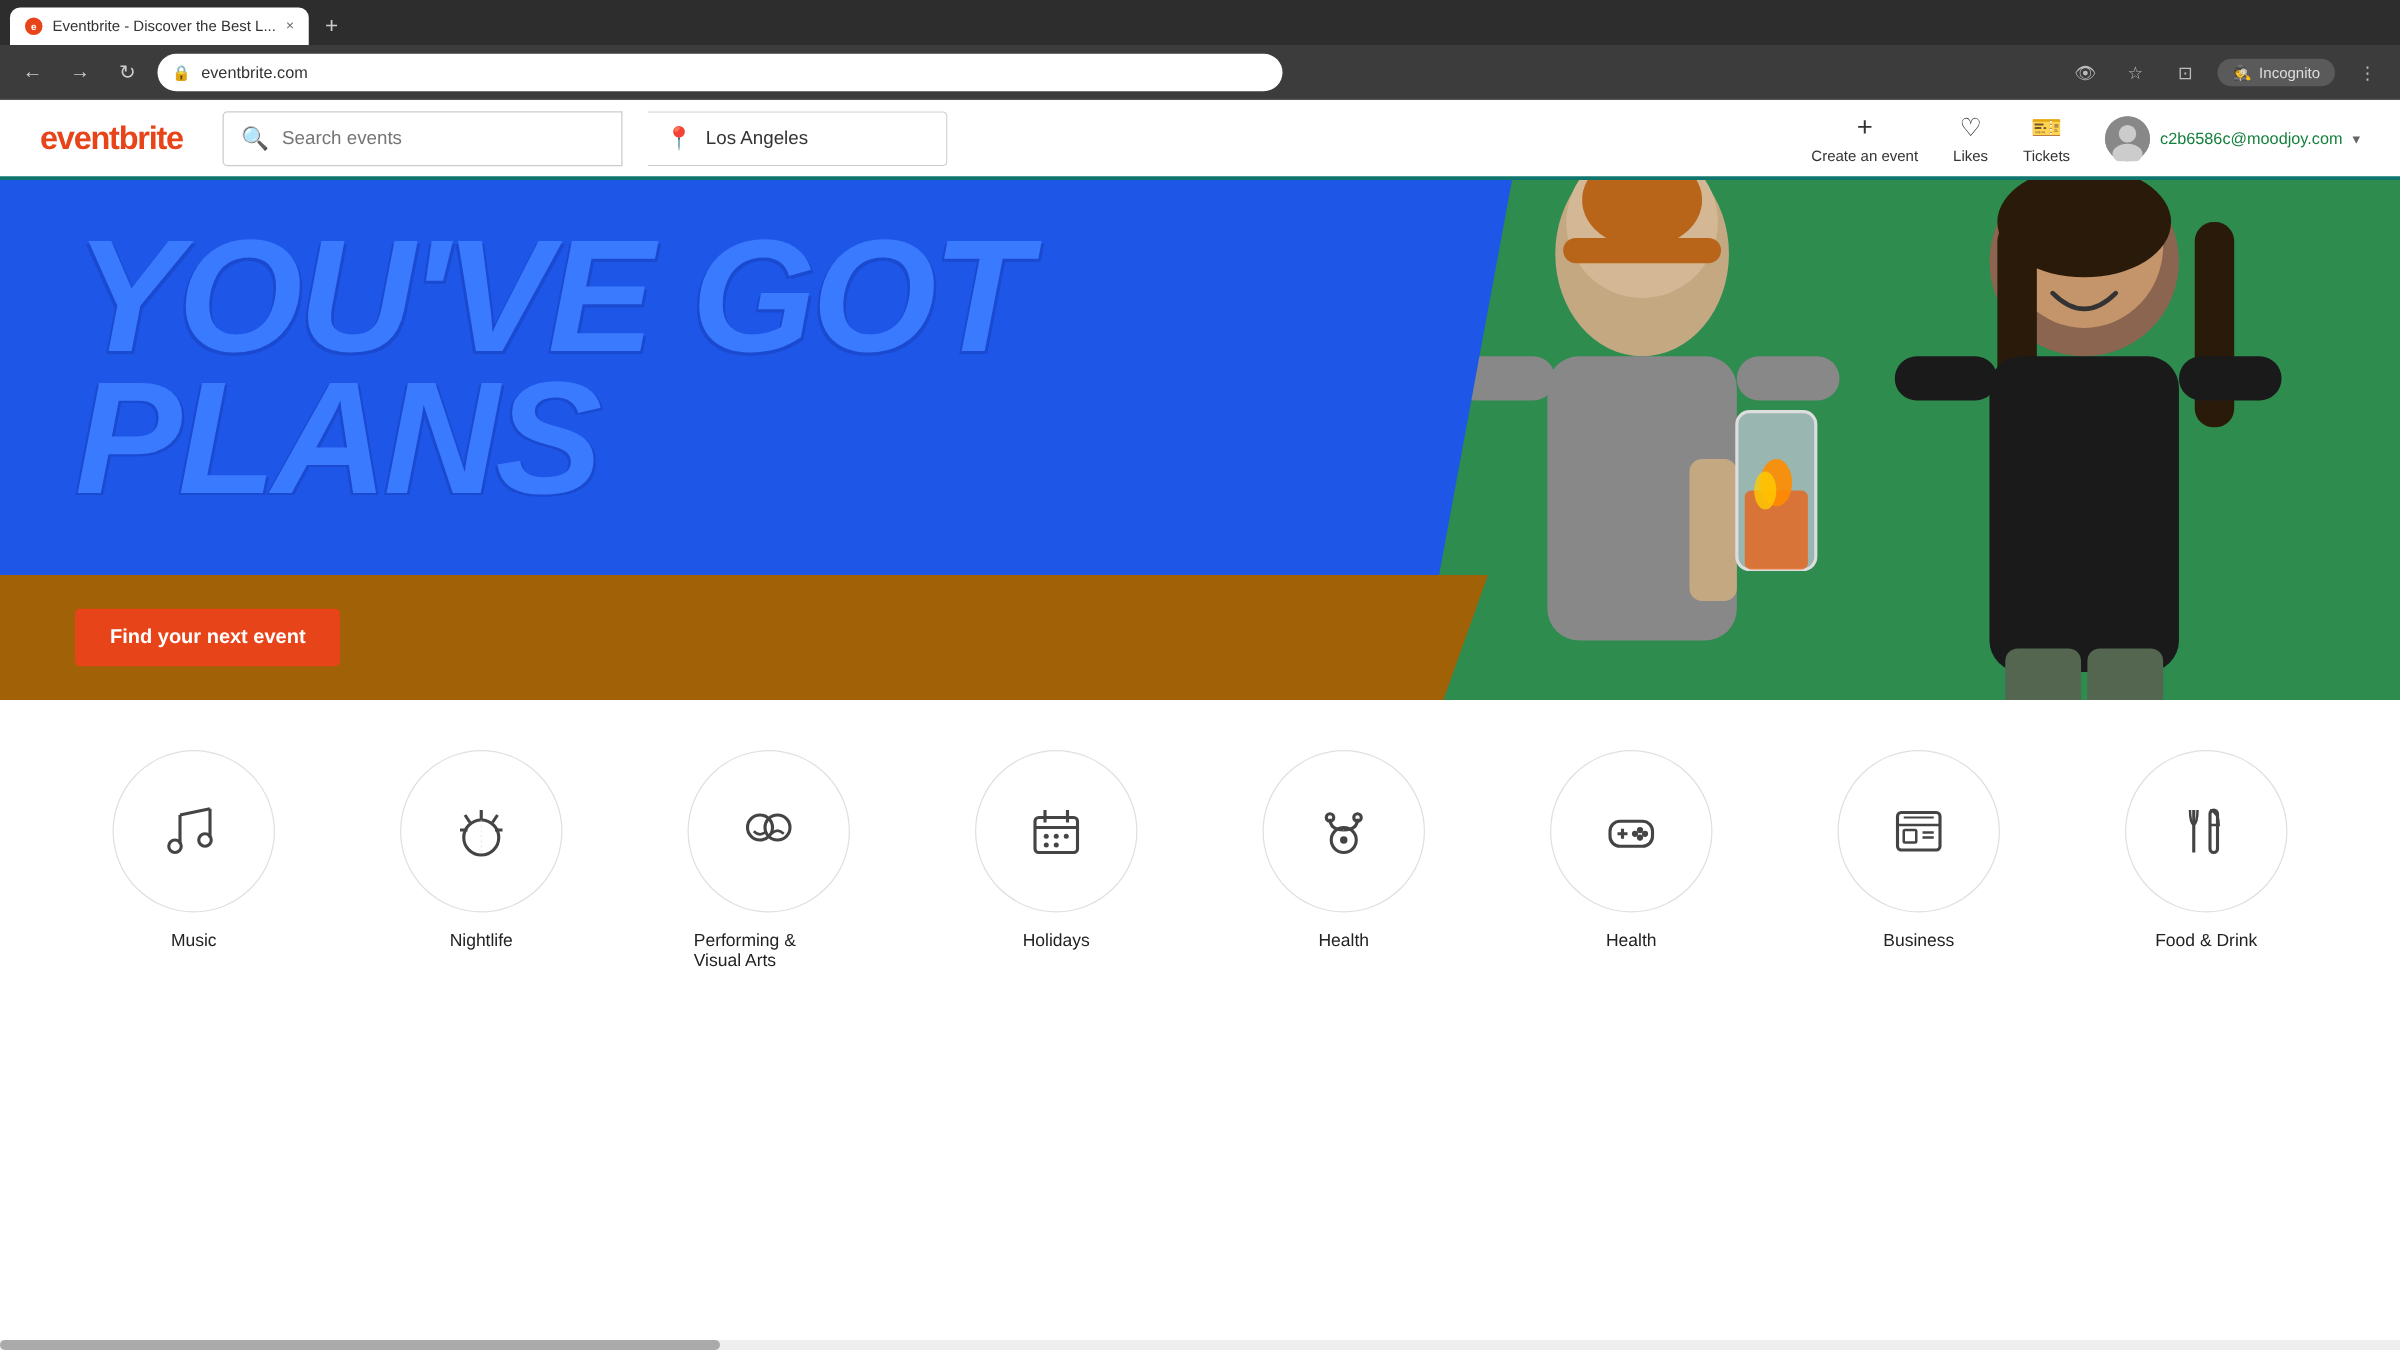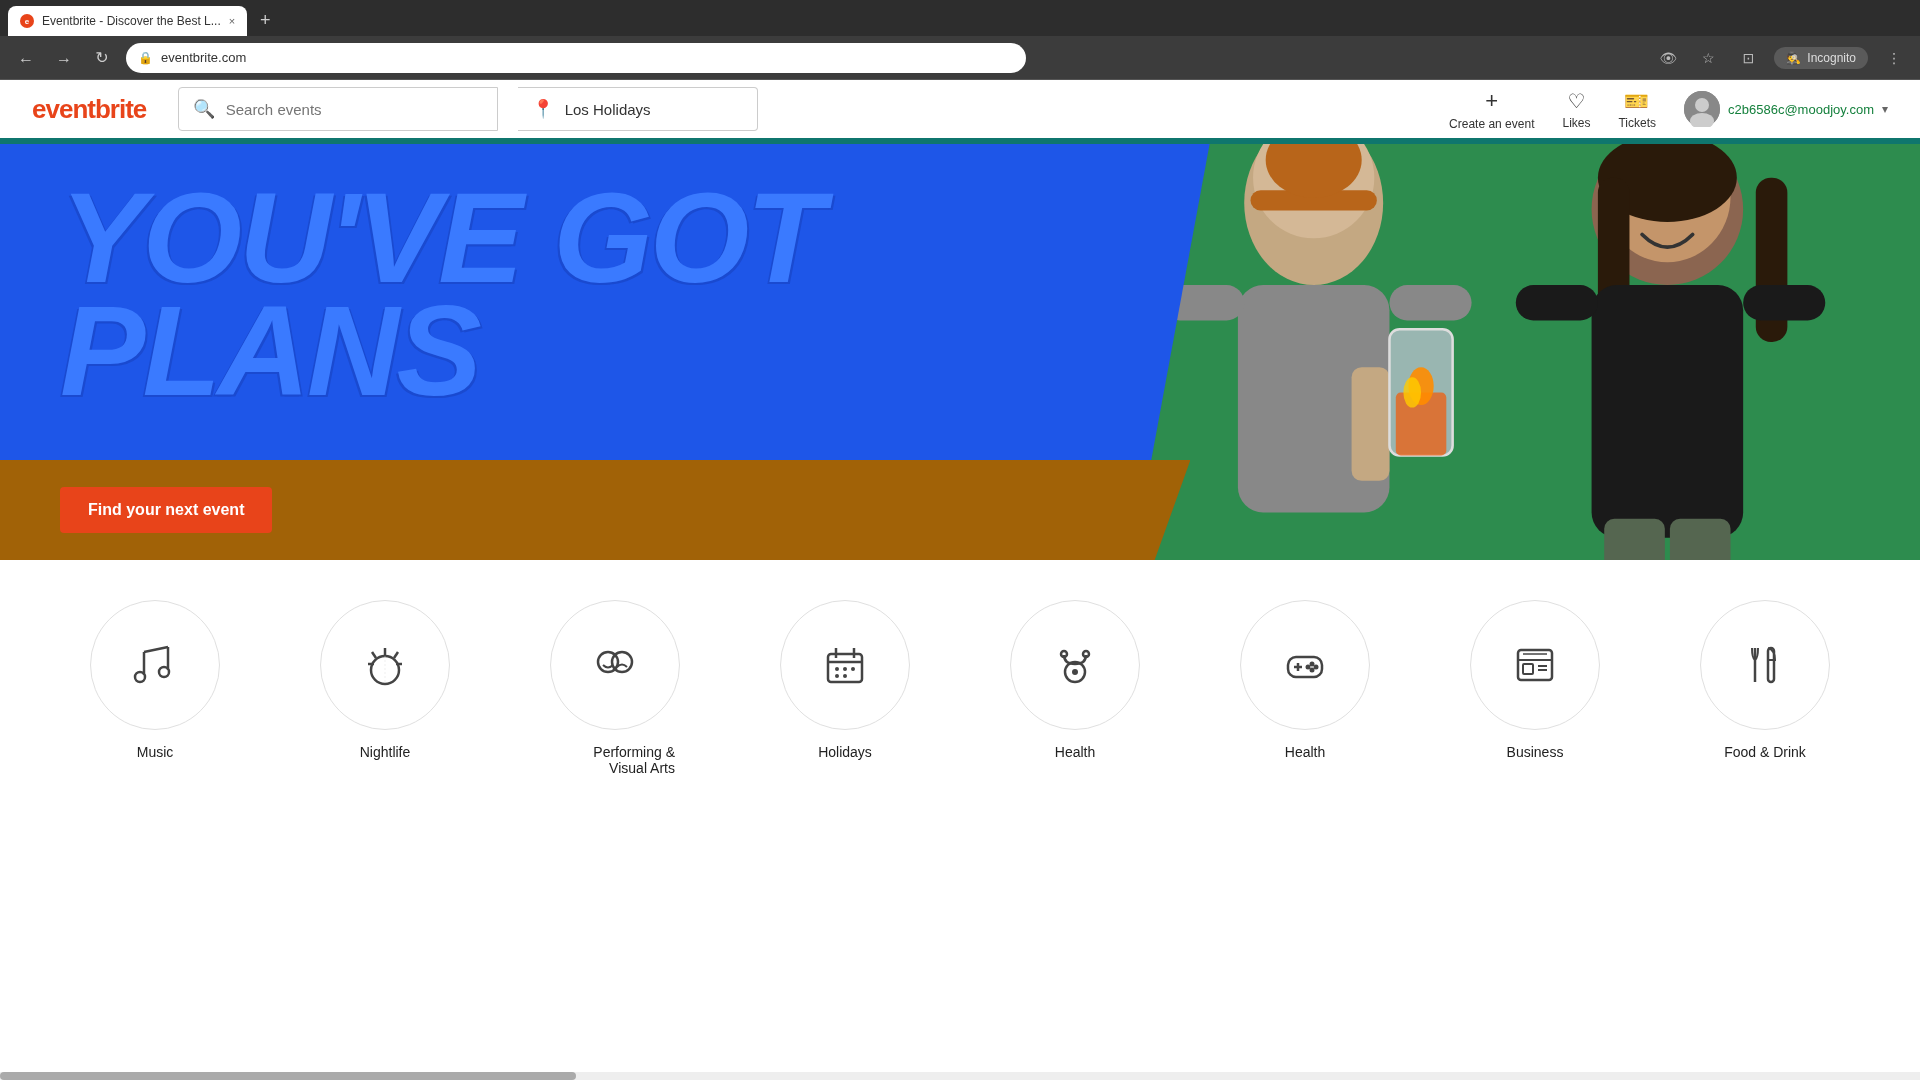--- a/index.html
+++ b/index.html
@@ -122,21 +122,21 @@
       cursor: pointer;
     }
 
     
     .eb-nav {
       background: #fff;
       height: 64px;
       display: flex;
       align-items: center;
       padding: 0 32px;
-      border-bottom: 6px solid #0f766e;
+      border-bottom: 3px solid #0f766e;
       gap: 20px;
     }
     .eb-logo {
       color: #e8441a;
       font-size: 26px;
       font-weight: 800;
       letter-spacing: -1px;
       margin-right: 12px;
     }
     .search-bar {
@@ -267,21 +267,21 @@
       border-radius: 50%;
       border: 1.5px solid #e0e0e0;
       display: flex;
       align-items: center;
       justify-content: center;
       background: #fff;
     }
     .category-label {
       font-size: 14px;
       color: #222;
-      text-align: right;
+      text-align: left;
       font-weight: 500;
       max-width: 120px;
     }
 
     
     .bottom-bar {
       position: fixed;
       bottom: 0;
       left: 0;
       right: 0;
@@ -335,21 +335,21 @@
 
 <nav class="eb-nav">
   <div class="eb-logo">eventbrite</div>
 
   <div class="search-bar">
     <span style="color:#666; font-size:18px;">🔍</span>
     <input class="search-input" type="text" placeholder="Search events" style="">
   </div>
   <div class="location-bar">
     <span style="color:#e8441a; font-size:18px;">📍</span>
-    <span style="font-size:15px; color:#333;">Los Holidays</span>
+    <span style="font-size:15px; color:#333;">Los Angeles</span>
   </div>
 
   <div class="nav-actions">
     <button class="nav-action-btn create-event-btn">
       <span class="nav-action-icon" style="font-size:22px;">+</span>
       <span>Create an event</span>
     </button>
     <button class="nav-action-btn">
       <span class="nav-action-icon">♡</span>
       <span>Likes</span>

